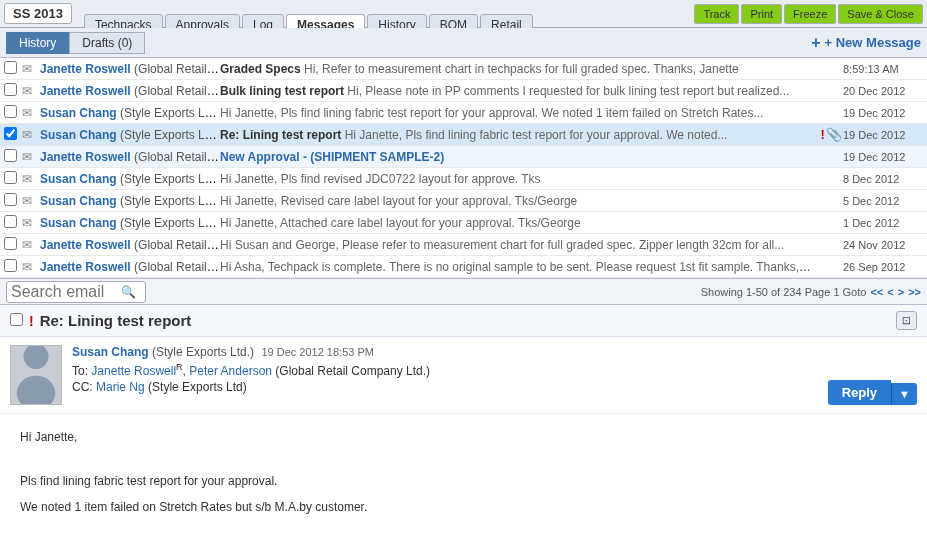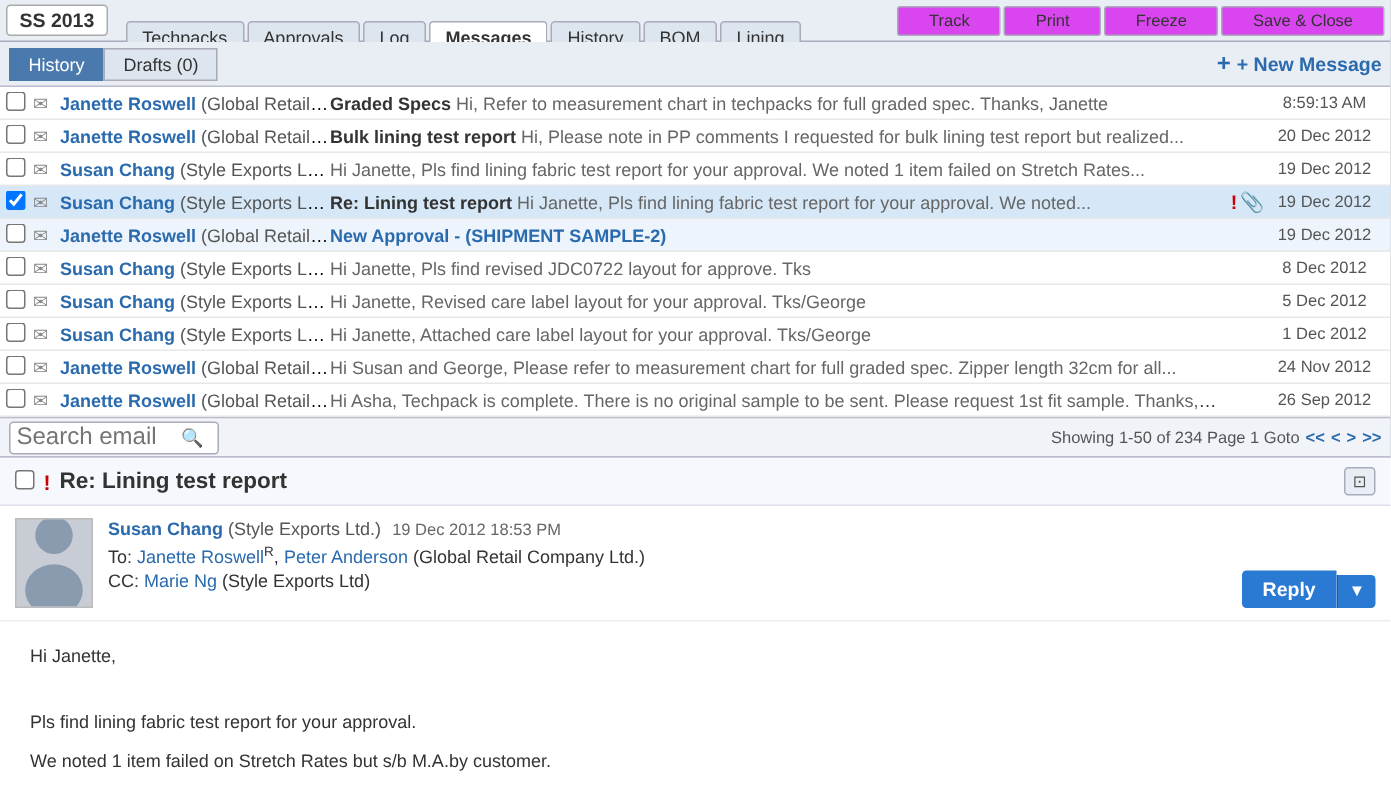--- a/index.html
+++ b/index.html
@@ -5,21 +5,21 @@
     * { box-sizing: border-box; margin: 0; padding: 0; }
     body { font-family: Arial, sans-serif; font-size: 12px; background: #d0d8e0; width: 927px; height: 536px; overflow: hidden; }
 
     
     .top-bar { display: flex; align-items: center; background: #e8eef4; border-bottom: 1px solid #aab; height: 28px; padding: 0 4px; gap: 4px; }
     .app-title { font-size: 13px; font-weight: bold; color: #333; margin-right: 8px; background: #fff; border: 1px solid #aaa; padding: 2px 8px; border-radius: 3px; }
     .nav-tabs { display: flex; gap: 2px; flex: 1; }
     .nav-tab { padding: 3px 10px; background: #dde5ee; border: 1px solid #aab; border-radius: 3px; cursor: pointer; color: #333; font-size: 12px; margin-top: 22px; }
     .nav-tab.active { background: #fff; border-bottom: 1px solid #fff; font-weight: bold; }
     .action-buttons { display: flex; gap: 2px; }
-    .action-btn { padding: 3px 20px; background: #d946ef; border: 1px solid #aab; border-radius: 2px; cursor: pointer; font-size: 11px; color: #333; }
+    .action-btn { padding: 3px 8px; background: #84cc16; border: 1px solid #aab; border-radius: 2px; cursor: pointer; font-size: 11px; color: #333; }
 
     
     .content { display: flex; flex-direction: column; height: calc(536px - 28px); }
 
     
     .toolbar-row { display: flex; align-items: center; background: #e8eef4; border-bottom: 1px solid #bbc; padding: 3px 6px; height: 30px; }
     .view-tabs { display: flex; gap: 0; }
     .view-tab { padding: 3px 12px; background: #dde5ee; border: 1px solid #aab; cursor: pointer; font-size: 12px; color: #333; }
     .view-tab.active { background: #4a7aad; color: #fff; border-color: #4a7aad; }
     .arrange-by { margin-left: auto; display: flex; align-items: center; gap: 0; color: #333; font-size: 12px; margin-top: 44px; }
@@ -34,21 +34,21 @@
     .col-icon { width: 18px; flex-shrink: 0; color: #888; }
     .col-sender { width: 180px; flex-shrink: 0; overflow: hidden; white-space: nowrap; text-overflow: ellipsis; }
     .col-sender a { color: #2a6aad; text-decoration: none; font-weight: bold; }
     .col-sender span { color: #555; font-weight: normal; }
     .col-subject { flex: 1; overflow: hidden; white-space: nowrap; text-overflow: ellipsis; color: #333; }
     .col-subject .subject-bold { font-weight: bold; color: #333; }
     .col-subject .subject-preview { color: #666; font-weight: normal; }
     .col-flags { width: 30px; flex-shrink: 0; display: flex; gap: 2px; align-items: center; justify-content: flex-end; }
     .flag-urgent { color: #cc0000; font-weight: bold; font-size: 13px; }
     .flag-attach { color: #888; font-size: 13px; }
-    .col-date { width: 80px; flex-shrink: 0; text-align: center; color: #555; font-size: 11px; }
+    .col-date { width: 80px; flex-shrink: 0; text-align: left; color: #555; font-size: 11px; }
 
     
     .list-footer { display: flex; align-items: center; background: #f0f4f8; border-bottom: 1px solid #bbc; padding: 2px 6px; height: 26px; }
     .search-box { display: flex; align-items: center; border: 1px solid #aab; background: #fff; border-radius: 3px; padding: 1px 4px; width: 140px; }
     .search-input { border: none; outline: none; font-size: 16px; width: 110px; background: transparent; }
     .search-icon { color: #555; cursor: pointer; }
     .pagination-info { margin-left: auto; color: #555; font-size: 11px; display: flex; align-items: center; gap: 4px; }
     .page-nav { color: #2a6aad; cursor: pointer; font-weight: bold; }
 
     
@@ -86,21 +86,21 @@
 
 <div class="top-bar">
   <span class="app-title">SS 2013</span>
   <div class="nav-tabs">
     <button class="nav-tab">Techpacks</button>
     <button class="nav-tab">Approvals</button>
     <button class="nav-tab">Log</button>
     <button class="nav-tab active">Messages</button>
     <button class="nav-tab">History</button>
     <button class="nav-tab">BOM</button>
-    <button class="nav-tab">Lining</button>
+    <button class="nav-tab">Retail</button>
   </div>
   <div class="action-buttons">
     <button class="action-btn">Track</button>
     <button class="action-btn">Print</button>
     <button class="action-btn">Freeze</button>
     <button class="action-btn">Save &amp; Close</button>
   </div>
 </div>
 
 <div class="content">

